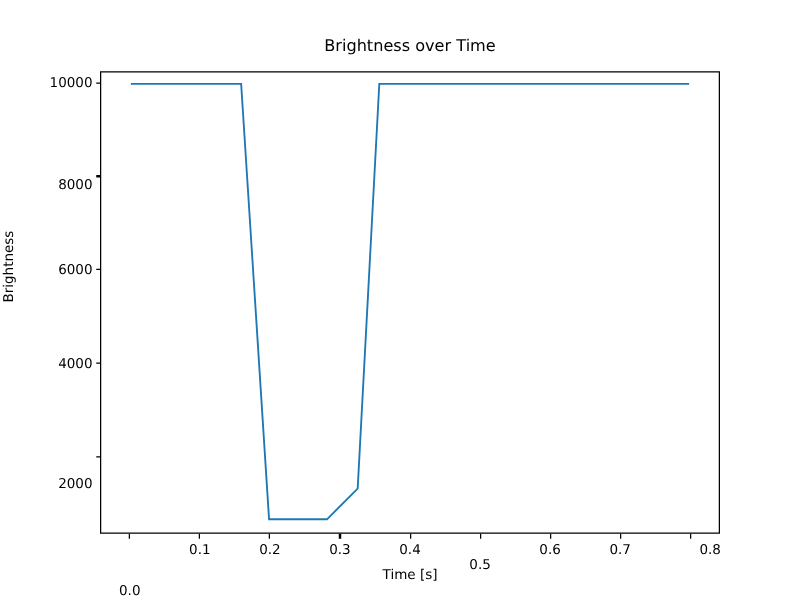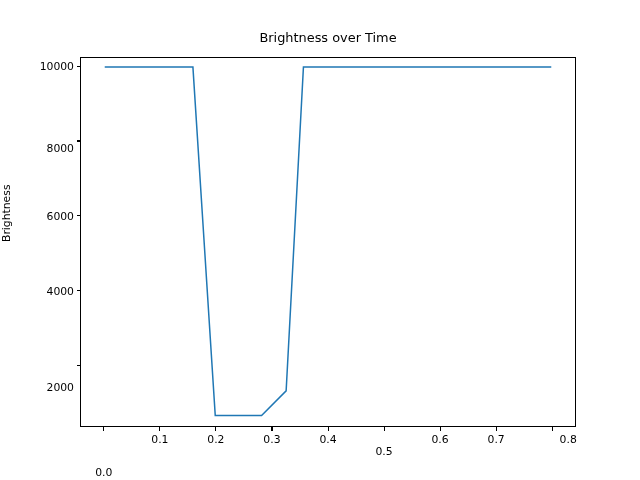--- a/index.html
+++ b/index.html
@@ -95,20 +95,21 @@
   }
 </style>
 </head>
 <body>
 
 <div id="figure">
 
   <div id="chart-title">Brightness over Time</div>
 
   <div id="ylabel">Brightness</div>
+  <div id="xlabel">Time [s]</div>
 
   <div id="plot-area">
     <svg id="data-svg" viewBox="0 0 496 370" preserveAspectRatio="none">
       <polyline id="series-0-path" fill="none" stroke="#1f77b4" stroke-width="1.5" stroke-linejoin="miter" stroke-linecap="butt" points="23.82,9.13 112.37,9.13 134.79,359.37 181.31,359.37 205.97,334.68 223.34,9.13 472.18,9.13"></polyline>
     </svg>
   </div>
 
   <div id="ticks-layer">
       <div class="tick-mark-x" style="left: 103.319px; top: 427px;"></div>
       <div class="tick-label-x" style="left: 103.819px; top: 433px; margin-top: 33px;">0.0</div>

